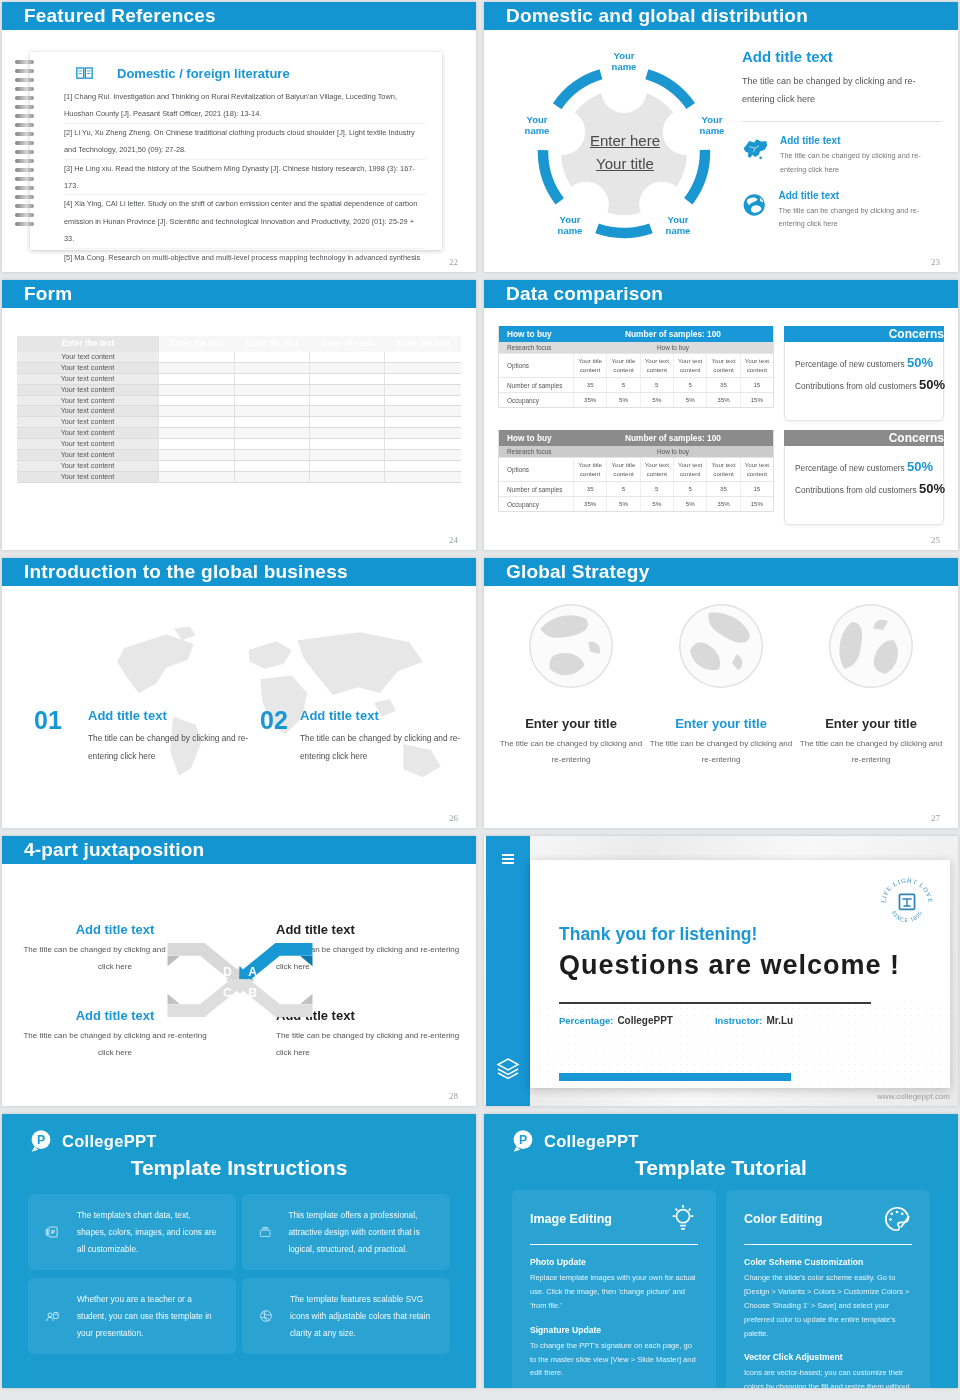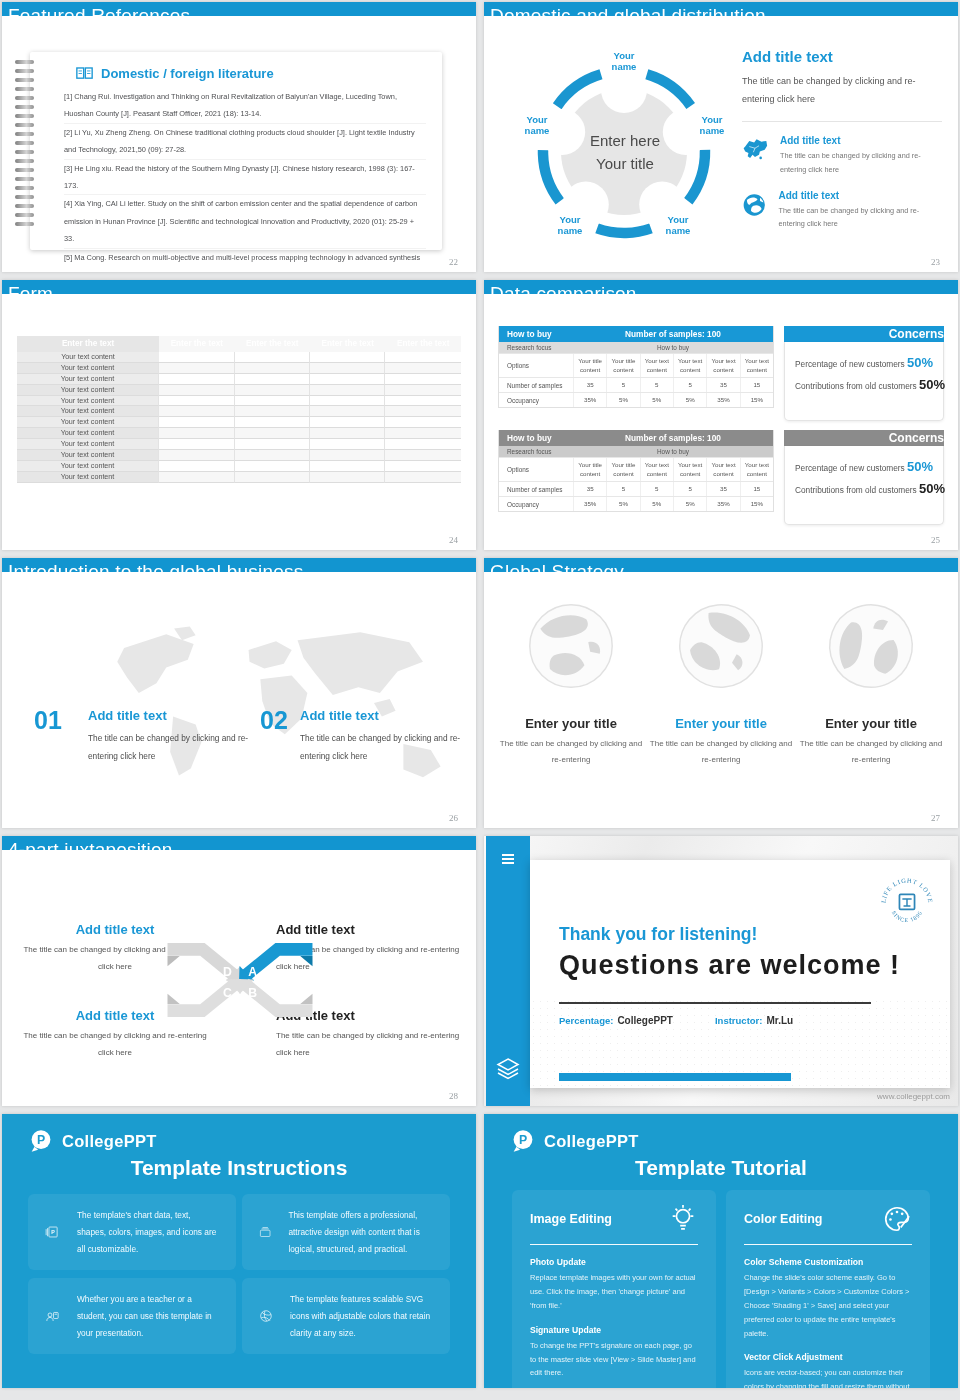--- a/index.html
+++ b/index.html
@@ -1,33 +1,33 @@
 <!DOCTYPE html>
 <html><head>
 <meta charset="utf-8">
 <style>
   * { margin:0; padding:0; box-sizing:border-box; }
   body { width:960px; height:1400px; background:#e6e7e8; font-family:"Liberation Sans",sans-serif; }
   .sheet-grid { display:grid; grid-template-columns:474px 474px; grid-template-rows:270px 270px 270px 270px 274px; gap:8px; padding:2px; }
   .slide { position:relative; background:#fff; overflow:hidden; box-shadow:0 0 3px rgba(0,0,0,.15); }
-  .s-head { height:14px; background:#1295d0; color:#fff; font-weight:normal; font-size:19px; line-height:28px; padding-left:6px; letter-spacing:.2px; }
+  .s-head { height:28px; background:#1295d0; color:#fff; font-weight:bold; font-size:19px; line-height:28px; padding-left:22px; letter-spacing:.2px; }
   .pageno { position:absolute; right:18px; bottom:5px; font-size:9px; color:#9aa0a4;font-family:Liberation Serif, serif; }
 
   
   .sheet { position:absolute; left:28px; top:50px; width:412px; height:198px; background:#fff; box-shadow:0 1px 5px rgba(0,0,0,.22); border-radius:2px; padding:12px 16px 8px 34px; }
   .spiral { position:absolute; left:13px; top:58px; display:flex; flex-direction:column; gap:5px; z-index:3; }
   .ring { width:19px; height:4px; border-radius:2px; background:linear-gradient(90deg,#7f7f7f,#d4d4d4 60%,#8f8f8f); }
-  .ref-head { display:flex; align-items:center; gap:8px; margin:2px 0 7px 0;padding-left:12px; }
+  .ref-head { display:flex; align-items:center; gap:24px; margin:2px 0 7px 0;padding-left:12px; }
   .ref-head span { font-size:13px; font-weight:bold; color:#1a97d5; }
   .refs .ref { font-size:7.4px; color:#4e4f52; line-height:2.35; border-bottom:1px solid #f2f2f2; }
   .refs .ref:last-child { border-bottom:none; }
 
   
   .wheel-wrap { position:absolute; left:38px; top:48px; width:204px; height:204px; }
-  .wheel-center { position:absolute; left:80px; top:128px; width:122px; text-align:center; font-size:15px; color:#4a4a4a; line-height:1.5; }
+  .wheel-center { position:absolute; left:80px; top:128px; width:122px; text-align:center; font-size:15px; color:#4a4a4a; line-height:1.5;text-decoration:underline; }
   .wn { position:absolute; width:38px; text-align:center; font-size:9.5px; font-weight:bold; color:#1a97d5; line-height:1.15; }
   .wn.n1{left:121px;top:49px}.wn.n2{left:209px;top:113px}.wn.n3{left:175px;top:213px}.wn.n4{left:67px;top:213px}.wn.n5{left:34px;top:113px}
   .dist-right { position:absolute; left:258px; top:46px; width:200px; }
   .dist-right h3 { font-size:15px; font-weight:bold; color:#1a97d5; }
   .dist-right .lead { font-size:9px; color:#555; line-height:2.05; margin-top:7px; }
   .dist-items { border-top:1px solid #e4e4e4; margin-top:12px; }
   .dist-item { display:flex; gap:12px; margin-top:13px; align-items:flex-start; }
   .dist-item .txt h4 { font-size:10px; font-weight:bold; color:#1a97d5; }
   .dist-item .txt p { font-size:7.3px; color:#777; line-height:1.9; margin-top:3px; }
 

